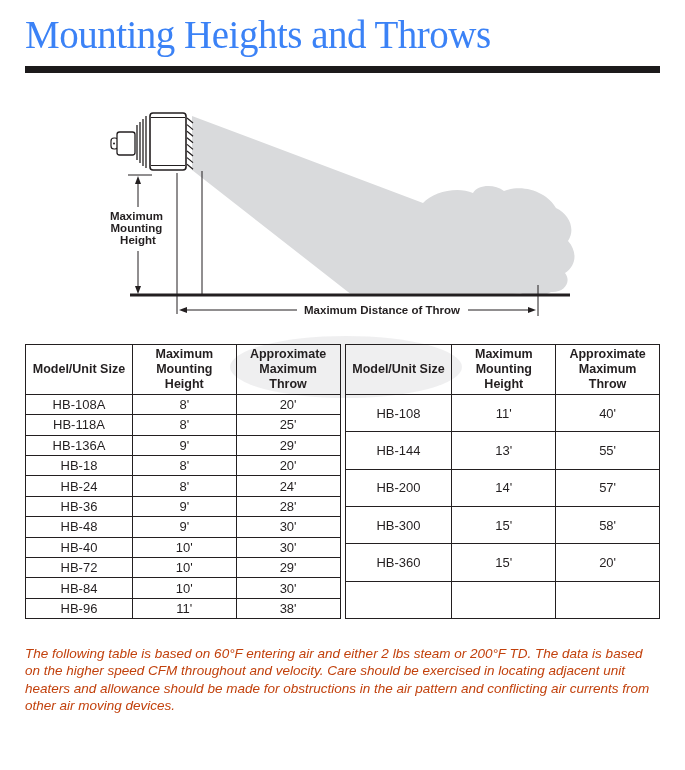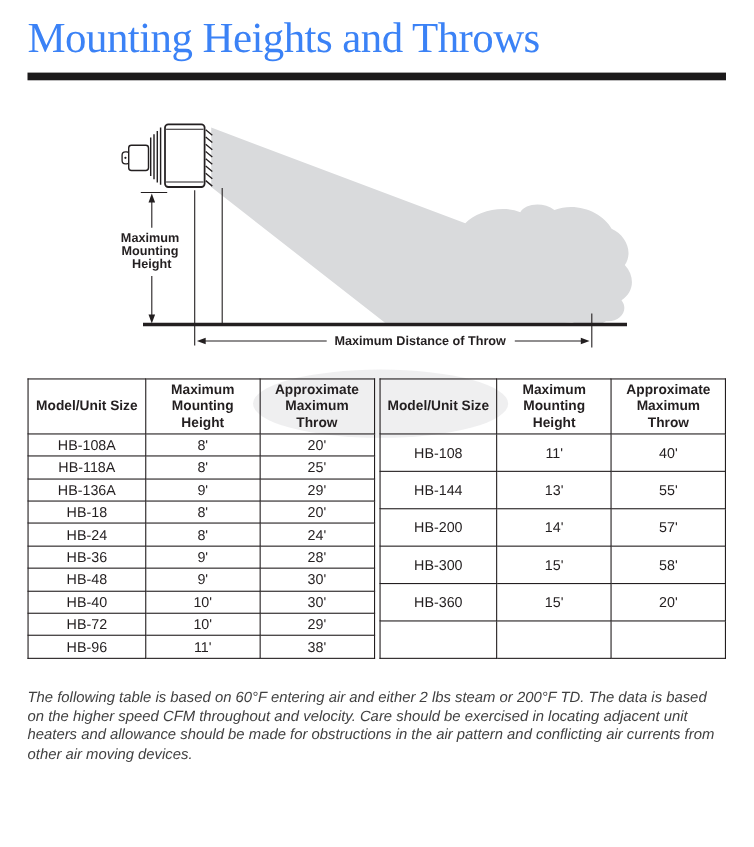--- a/index.html
+++ b/index.html
@@ -88,21 +88,21 @@
   }
   table.spec col.c1 { width: 34%; }
   table.spec col.c2 { width: 33%; }
   table.spec col.c3 { width: 33%; }
   .footnote {
     margin-top: 26px;
     width: 635px;
     font-style: italic;
     font-size: 13.5px;
     line-height: 1.28;
-    color: #404040;
+    color: #c2410c;
   }
 </style>
 </head>
 <body>
 
 <div class="page">
 
   <h1 class="page-title">Mounting Heights and Throws</h1>
   <div class="title-rule"></div>
 
@@ -236,20 +236,25 @@
               <td>HB-40</td>
               <td>10'</td>
               <td>30'</td>
             </tr>
             <tr>
               <td>HB-72</td>
               <td>10'</td>
               <td>29'</td>
             </tr>
             <tr>
+              <td>HB-84</td>
+              <td>10'</td>
+              <td>30'</td>
+            </tr>
+            <tr>
               <td>HB-96</td>
               <td>11'</td>
               <td>38'</td>
             </tr>
           </tbody>
       </table>
 
       <table class="spec">
         <colgroup>
             <col class="c1">

